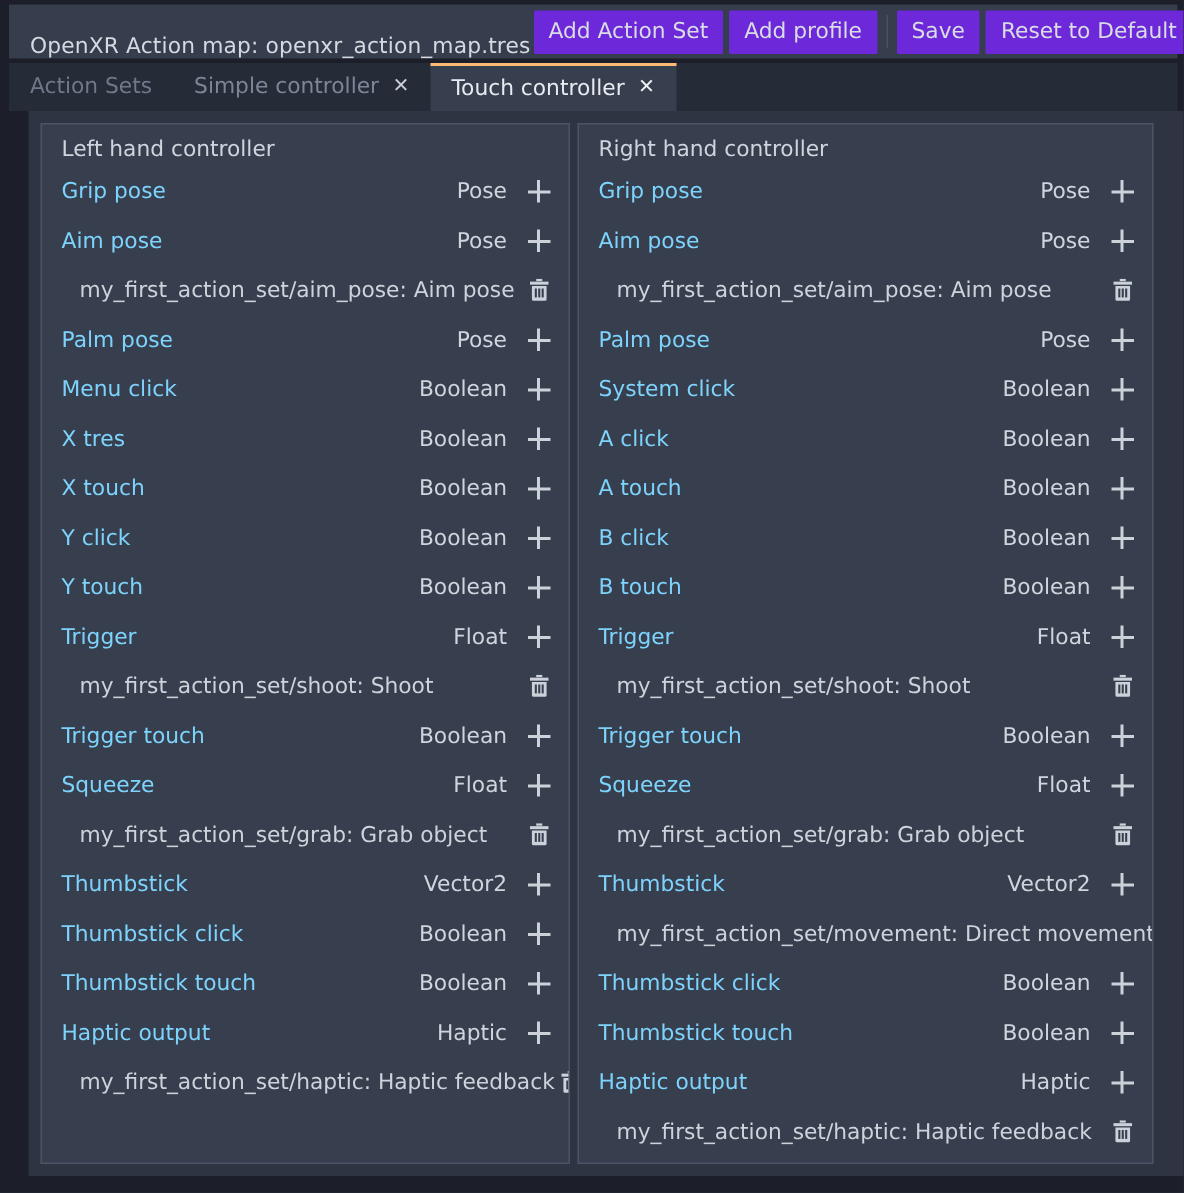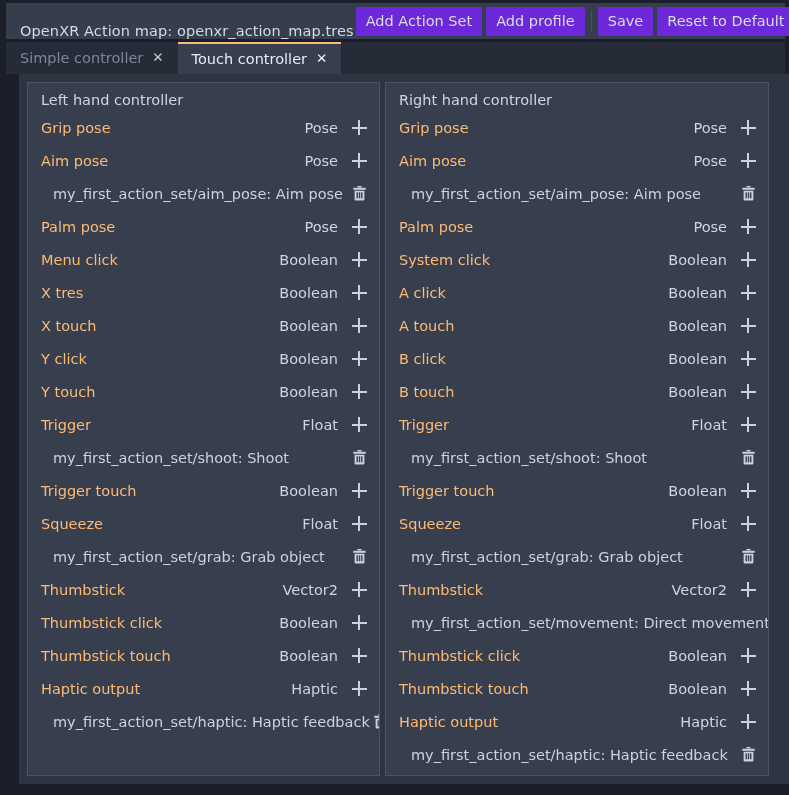--- a/index.html
+++ b/index.html
@@ -148,21 +148,21 @@
 
   .row {
     height: 33px;
     display: flex;
     align-items: center;
     padding: 0 9px 0 13px;
     box-sizing: border-box;
     position: relative;
   }
   .row-label {
-    color: #fdba74;
+    color: #7dd3fc;
     font-size: 14.5px;
     white-space: nowrap;
   }
   .row-type {
     margin-left: auto;
     color: #cfd4dd;
     font-size: 14.5px;
     white-space: nowrap;
     padding-right: 10px;
   }
@@ -214,20 +214,23 @@
     <div class="header-actions" id="header-actions">
         <button class="hbtn">Add Action Set</button>
         <button class="hbtn">Add profile</button>
         <div class="hsep"></div>
         <button class="hbtn">Save</button>
         <button class="hbtn">Reset to Default</button>
       </div>
   </div>
 
   <div class="tabstrip" id="tabstrip">
+      <div class="tab disabled">
+        <span class="tab-label">Action Sets</span>
+      </div>
       <div class="tab">
         <span class="tab-label">Simple controller</span>
         <span class="tab-close">✕</span>
       </div>
       <div class="tab active">
         <span class="tab-label">Touch controller</span>
         <span class="tab-close">✕</span>
       </div>
     </div>
 

